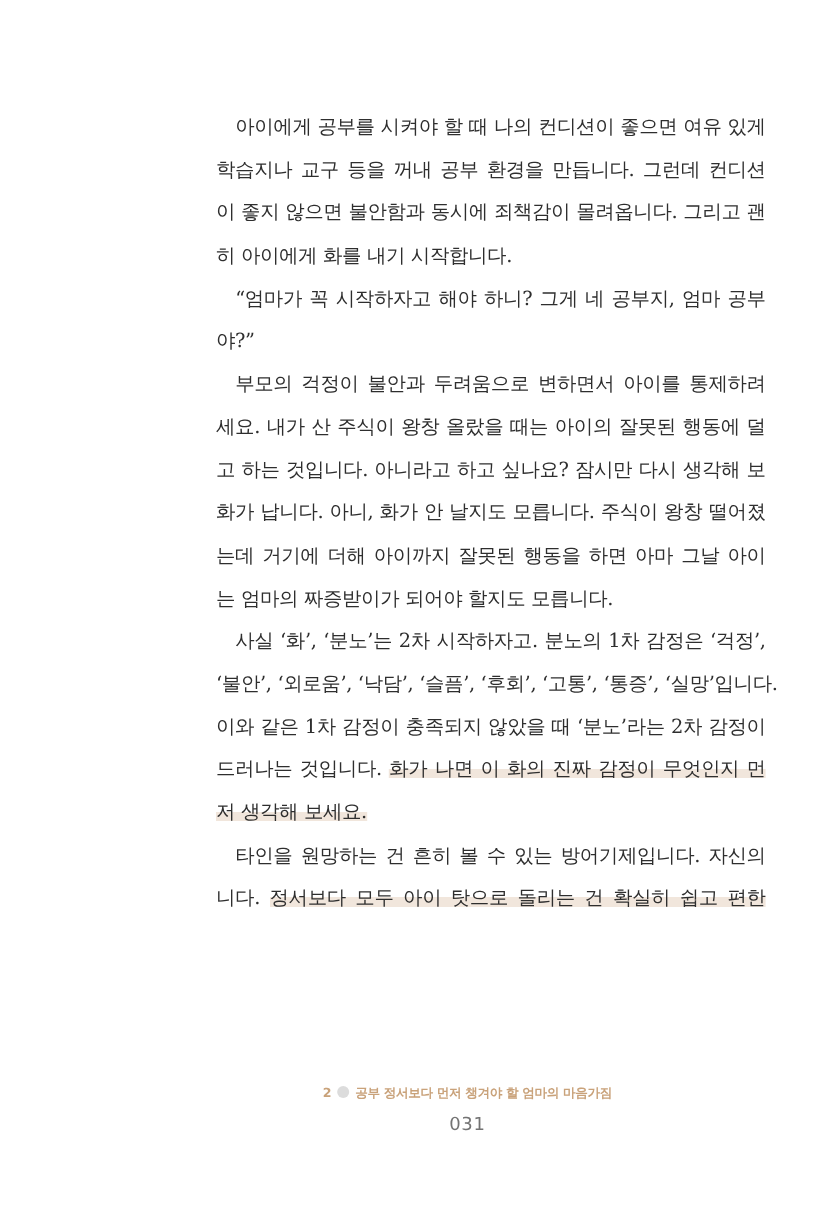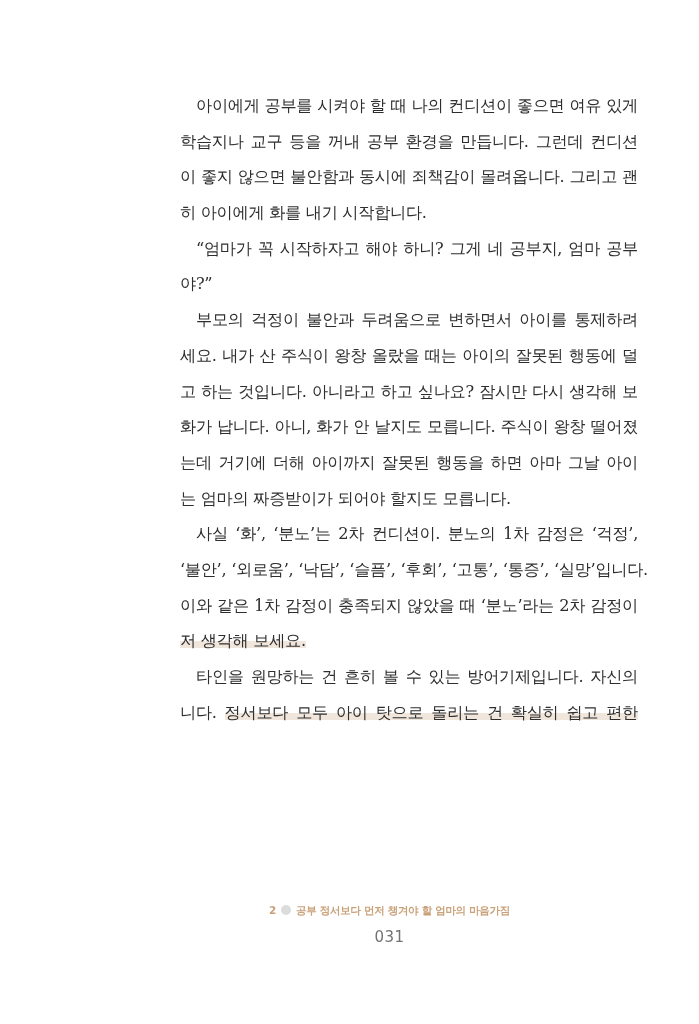--- a/index.html
+++ b/index.html
@@ -92,23 +92,24 @@
     <div class="line indent"><span>“엄마가 꼭 시작하자고 해야 하니? 그게 네 공부지, 엄마 공부</span></div>
     <div class="line last"><span>야?”</span></div>
 
     <div class="line indent"><span>부모의 걱정이 불안과 두려움으로 변하면서 아이를 통제하려</span></div>
     <div class="line"><span>세요. 내가 산 주식이 왕창 올랐을 때는 아이의 잘못된 행동에 덜</span></div>
     <div class="line"><span>고 하는 것입니다. 아니라고 하고 싶나요? 잠시만 다시 생각해 보</span></div>
     <div class="line"><span>화가 납니다. 아니, 화가 안 날지도 모릅니다. 주식이 왕창 떨어졌</span></div>
     <div class="line"><span>는데 거기에 더해 아이까지 잘못된 행동을 하면 아마 그날 아이</span></div>
     <div class="line last"><span>는 엄마의 짜증받이가 되어야 할지도 모릅니다.</span></div>
 
-    <div class="line indent"><span>사실 ‘화’, ‘분노’는 2차 컨디션이. 분노의 1차 감정은 ‘걱정’,</span></div>
+    <div class="line indent"><span>사실 ‘화’, ‘분노’는 2차 시작하자고. 분노의 1차 감정은 ‘걱정’,</span></div>
     <div class="line"><span>‘불안’, ‘외로움’, ‘낙담’, ‘슬픔’, ‘후회’, ‘고통’, ‘통증’, ‘실망’입니다.</span></div>
     <div class="line"><span>이와 같은 1차 감정이 충족되지 않았을 때 ‘분노’라는 2차 감정이</span></div>
+    <div class="line"><span>드러나는 것입니다. </span><span class="hl">화가 나면 이 화의 진짜 감정이 무엇인지 먼</span></div>
     <div class="line last"><span class="hl">저 생각해 보세요.</span></div>
 
     <div class="line indent"><span>타인을 원망하는 건 흔히 볼 수 있는 방어기제입니다. 자신의</span></div>
     <div class="line"><span>니다. </span><span class="hl">정서보다 모두 아이 탓으로 돌리는 건 확실히 쉽고 편한</span></div>
   </div>
 
   <div class="footer running-head">
     <span>2</span><span class="dot"></span><span>공부 정서보다 먼저 챙겨야 할 엄마의 마음가짐</span>
   </div>
 

